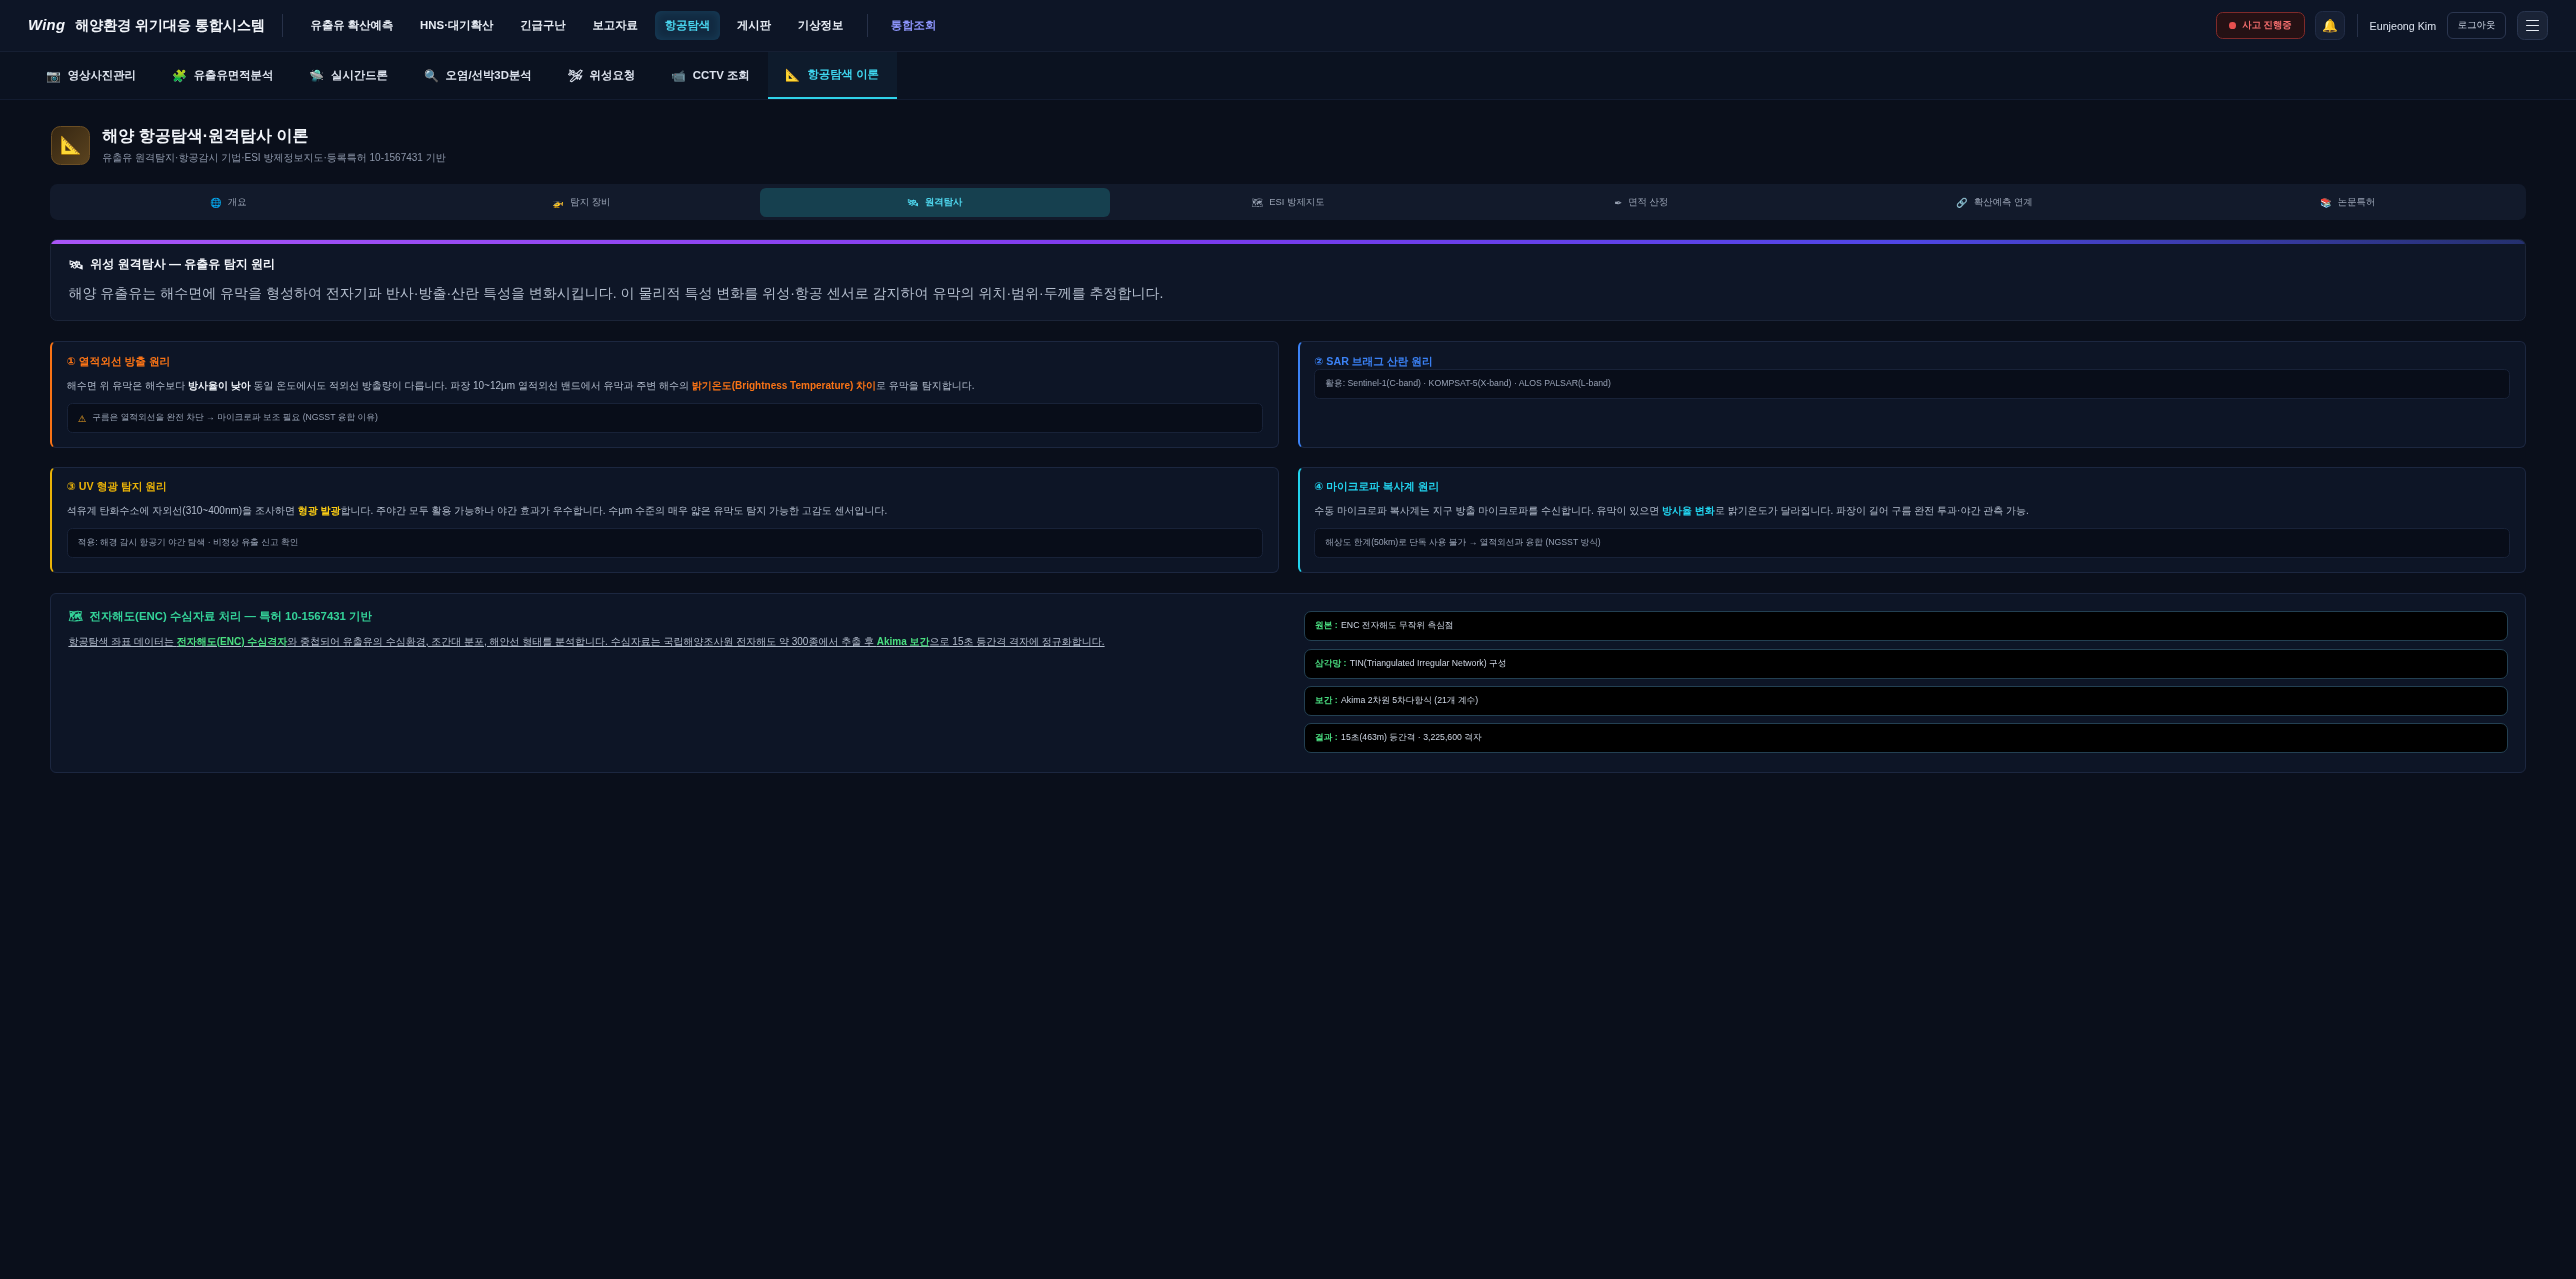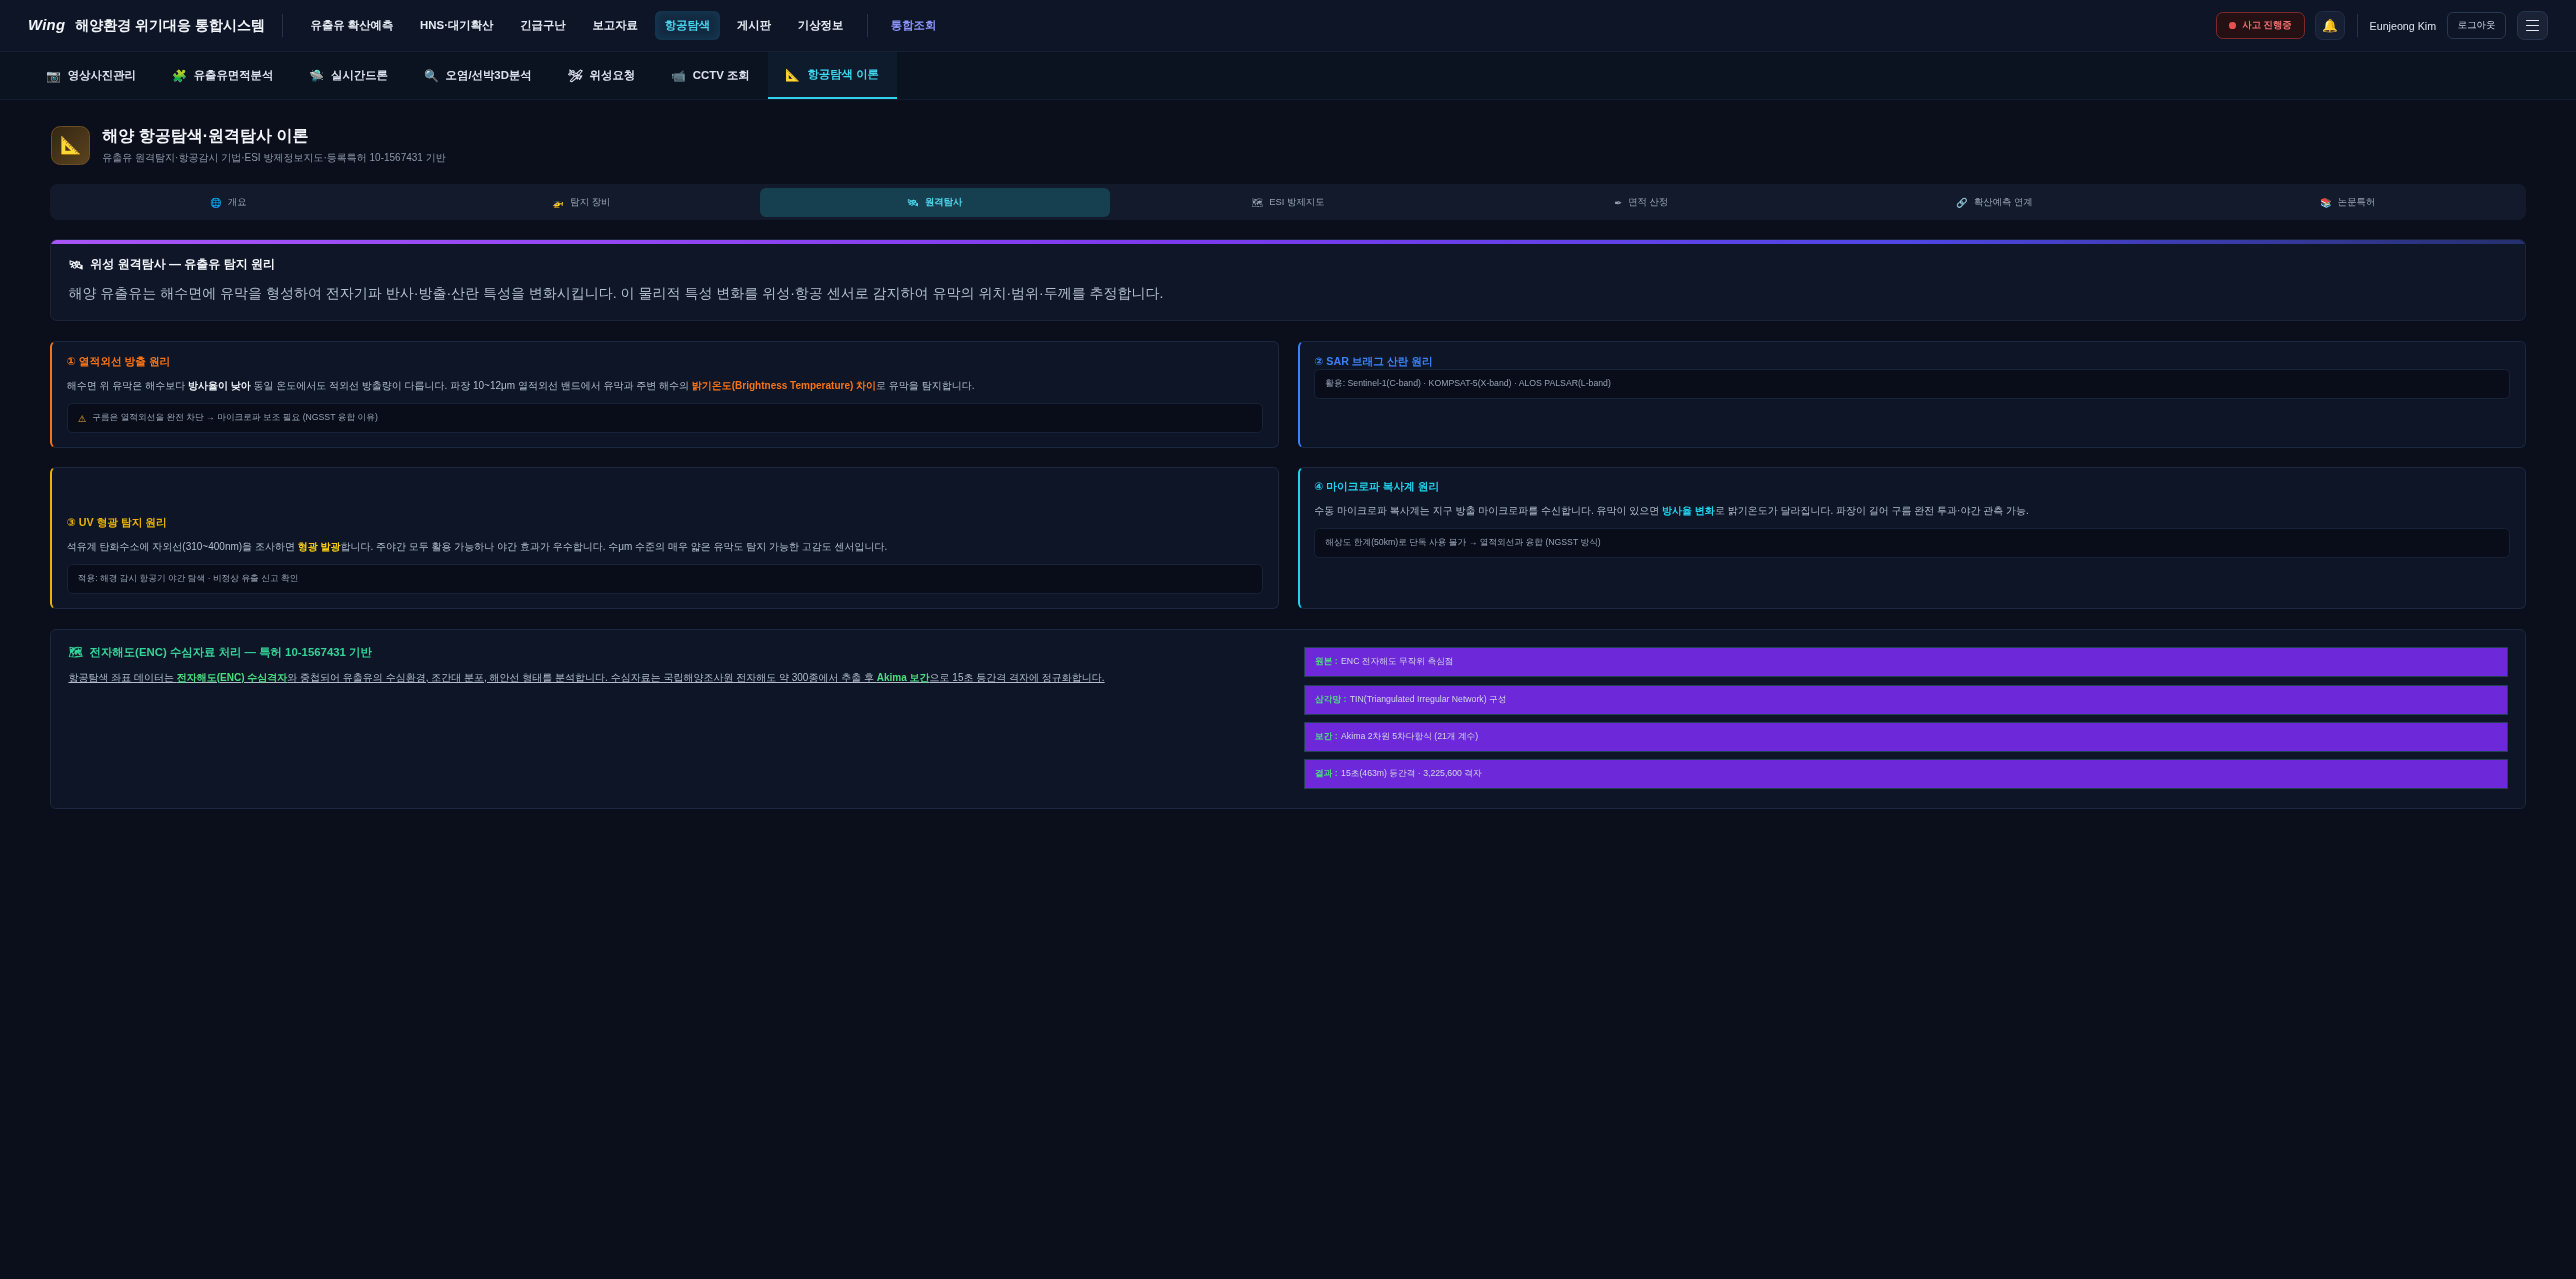--- a/index.html
+++ b/index.html
@@ -44,34 +44,34 @@
 
   .principle { margin-top:19px; background:#0e1627; border:0.7px solid #1b2438; border-radius:6.7px; padding:16px 17.4px 16px; position:relative; overflow:hidden; }
   .principle::before { content:""; position:absolute; top:0; left:0; right:0; height:3.4px; background:linear-gradient(90deg,#a855f7,#7c3aed 45%,#4f46e5 75%,#24306e); }
   .sec-title { font-size:12px; font-weight:bold; color:#f2f5fa; display:flex; align-items:center; gap:6.7px; }
   .sec-body { margin-top:9.4px; font-size:14px; line-height:1.55; color:#b3bdcd; }
 
   .cards { margin-top:20px; display:grid; grid-template-columns:1fr 1fr; gap:19px; }
   .card { background:#0d1526; border:0.7px solid #1c2740; border-radius:6px; padding:12.7px 14.8px 13.4px; }
   .card.orange { border-left:2px solid #f97316; } .card.orange .ctitle { color:#f97316; }
   .card.blue   { border-left:2px solid #3b82f6; } .card.blue .ctitle   { color:#3b82f6; }
-  .card.yellow { border-left:2px solid #eab308; } .card.yellow .ctitle { color:#eab308;margin-top:36px; }
+  .card.yellow { border-left:2px solid #eab308; } .card.yellow .ctitle { color:#eab308; }
   .card.cyan   { border-left:2px solid #22d3ee; } .card.cyan .ctitle   { color:#22d3ee; }
   .ctitle { font-size:10.7px; font-weight:bold; }
   .cbody { margin:8.7px 0 10px; font-size:10px; line-height:1.55; color:#b3bdcd; }
   .note { background:#080d19; border:0.7px solid #182238; border-radius:5.4px; padding:8px 10px; font-size:8.7px; color:#97a1b4; display:flex; align-items:center; gap:6px; }
   .note .warn { color:#f5a623; font-size:9.4px; }
   b.w { color:#eef2f8; } b.o { color:#f97316; } b.b { color:#60a5fa; } b.y { color:#facc15; } b.c { color:#22d3ee; } b.g { color:#4ade80; }
 
   .enc { margin-top:20px; background:#0d1526; border:0.7px solid #1c2740; border-radius:6px; padding:14.8px 17.4px 19px; }
   .enc-grid { display:grid; grid-template-columns:1fr 1fr; gap:32px; align-items:start; }
   .enc-title { font-size:11.4px; font-weight:bold; color:#34d399; display:flex; align-items:center; gap:6.7px; }
   .enc-body { margin-top:10px; font-size:10px; line-height:1.6; color:#b3bdcd;text-decoration:underline; }
   .enc-rows { display:flex; flex-direction:column; gap:7.4px; margin-top:2.7px; }
-  .enc-row { background:#6d28d9; border:0.7px solid #234052; border-radius:0; padding:8px 10px; font-size:8.7px; color:#cfd7e4; }
+  .enc-row { background:#000000; border:0.7px solid #234052; border-radius:7px; padding:8px 10px; font-size:8.7px; color:#cfd7e4; }
   .enc-row b { color:#4ade80; margin-right:3.4px; }
 </style>
 </head>
 <body>
 
 <header class="hdr">
   <div class="brand">
     <span class="wing">Wing</span>
     <span class="btitle">해양환경 위기대응 통합시스템</span>
   </div>

